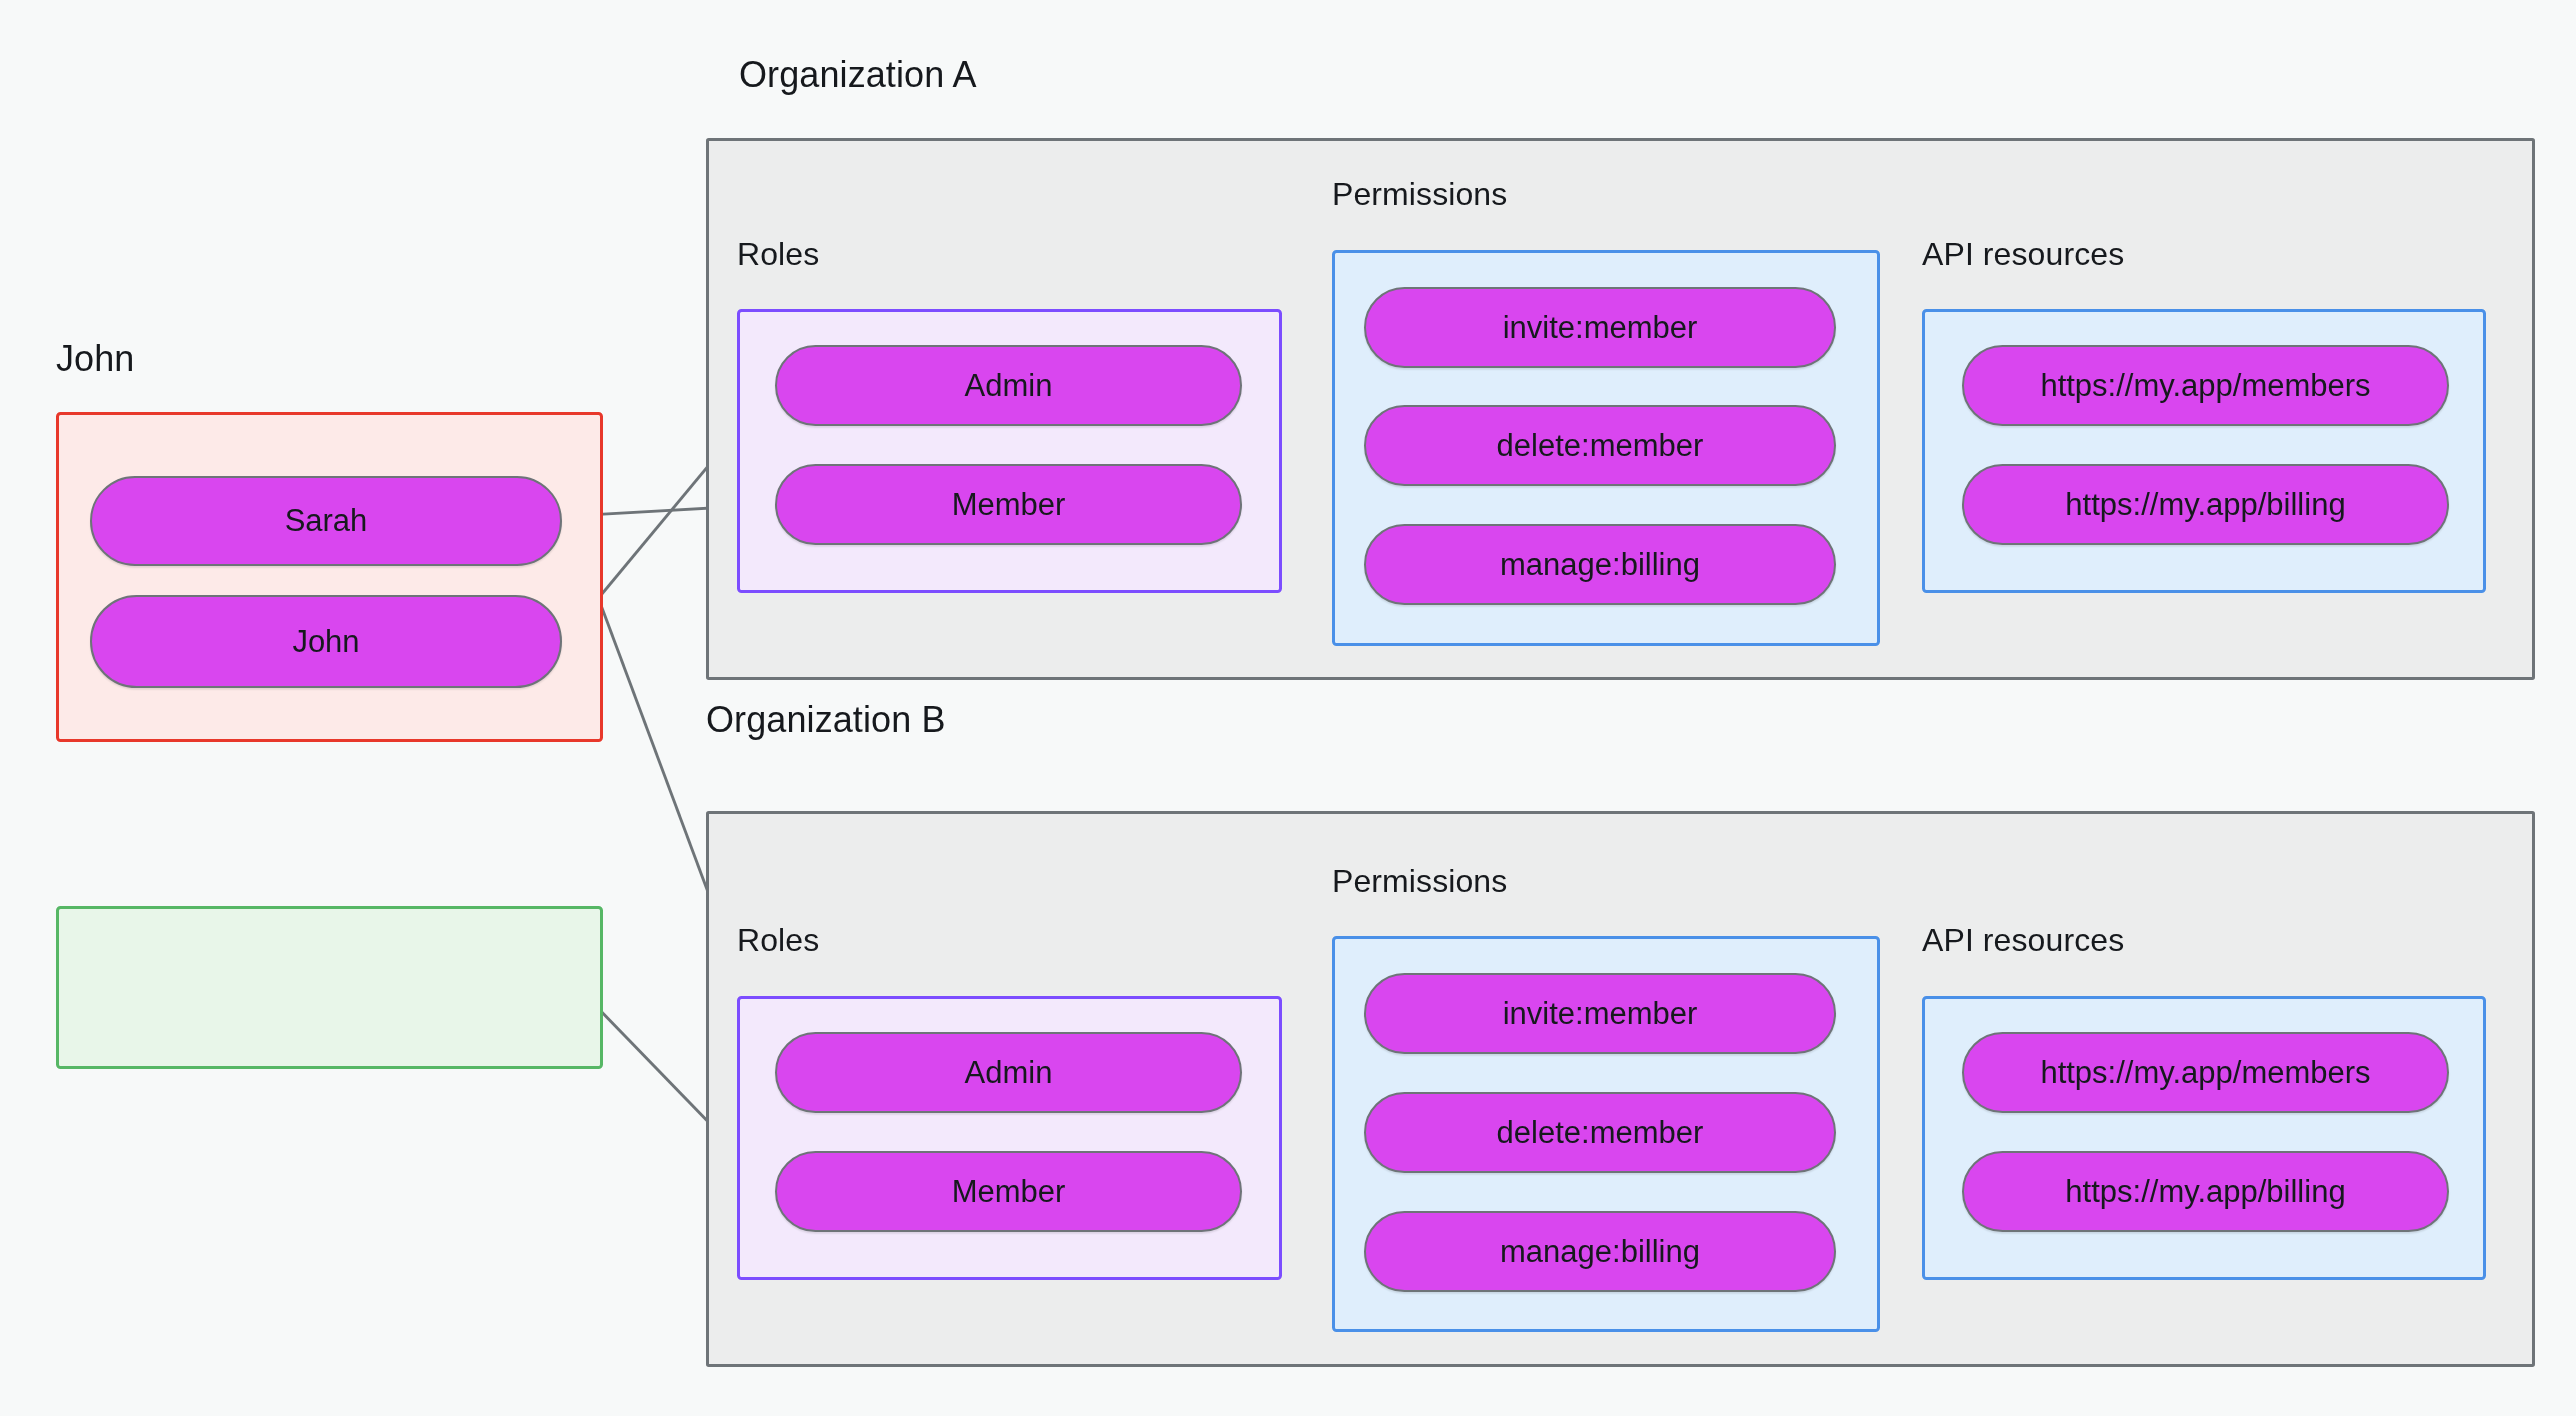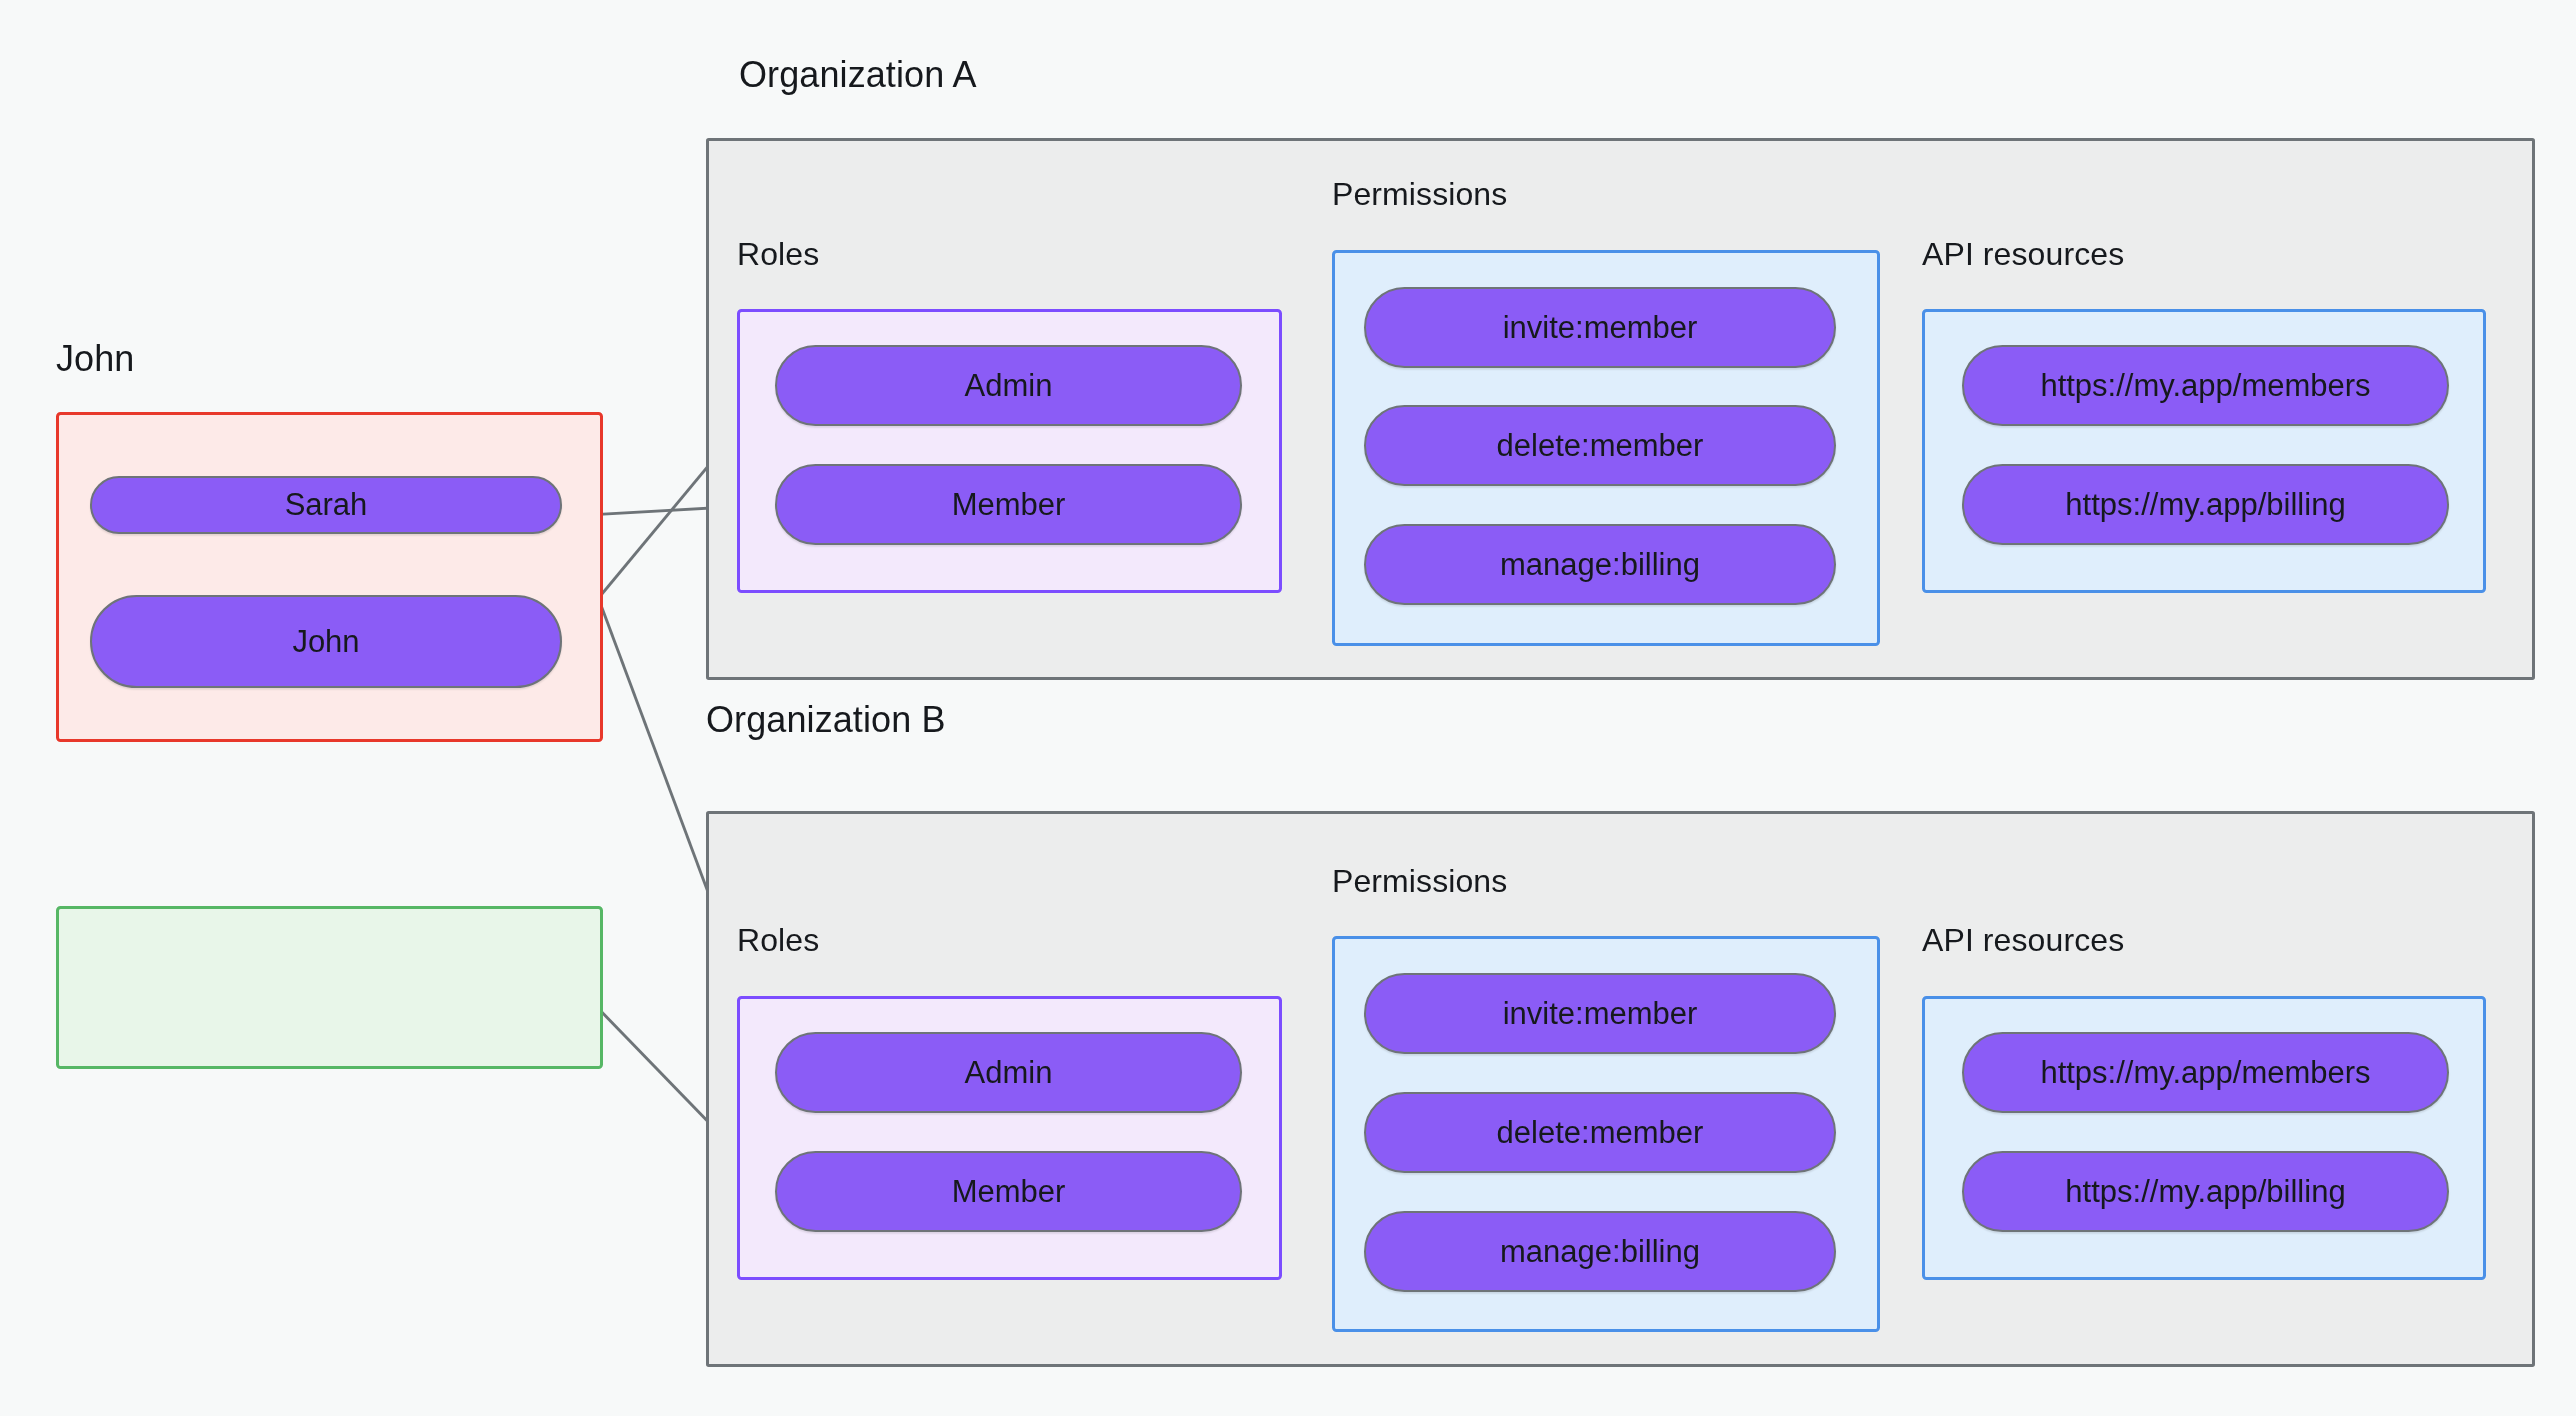--- a/index.html
+++ b/index.html
@@ -58,21 +58,21 @@
   .zone.users {
     background: #fdeae8;
     border: 3.6px solid #e8382b;
   }
   .zone.m2m {
     background: #e8f6e9;
     border: 3.6px solid #56b765;
   }
   .pill {
     position: absolute;
-    background: #8b5cf6;
+    background: #d946ef;
     border: 2.7px solid #6e7478;
     border-radius: 900px;
     display: flex;
     align-items: center;
     justify-content: center;
     font-size: 31px;
     color: #16191d;
     white-space: nowrap;
     box-sizing: border-box;
     z-index: 4;
@@ -130,21 +130,21 @@
     <circle class="dot" cx="1514" cy="1257" r="11"></circle>
     <circle class="dot" cx="1514" cy="1389" r="11"></circle>
     <circle class="dot" cx="2178" cy="1190" r="11"></circle>
     <circle class="dot" cx="2178" cy="1322" r="11"></circle>
   </svg>
 
   <div class="grp-label" style="left:56px; top:341px;">John</div>
 
   <div class="zone users" style="left:56px; top:412px; width:541px; height:324px;"></div>
 
-  <div class="pill" style="left:90px; top:476px; width:472px; height:58px;">Sarah</div>
+  <div class="pill" style="left:90px; top:476px; width:472px; height:90px;">Sarah</div>
   <div class="pill" style="left:90px; top:595px; width:472px; height:93px;">John</div>
 
 
   <div class="zone m2m" style="left:56px; top:906px; width:541px; height:157px;"></div>
 
 
   <div class="grp-label" style="left:706px; top:57px;margin-left:33px;">Organization A</div>
 
   <div class="org-box" style="left:706px; top:138px; width:1823px; height:536px;"></div>
 

